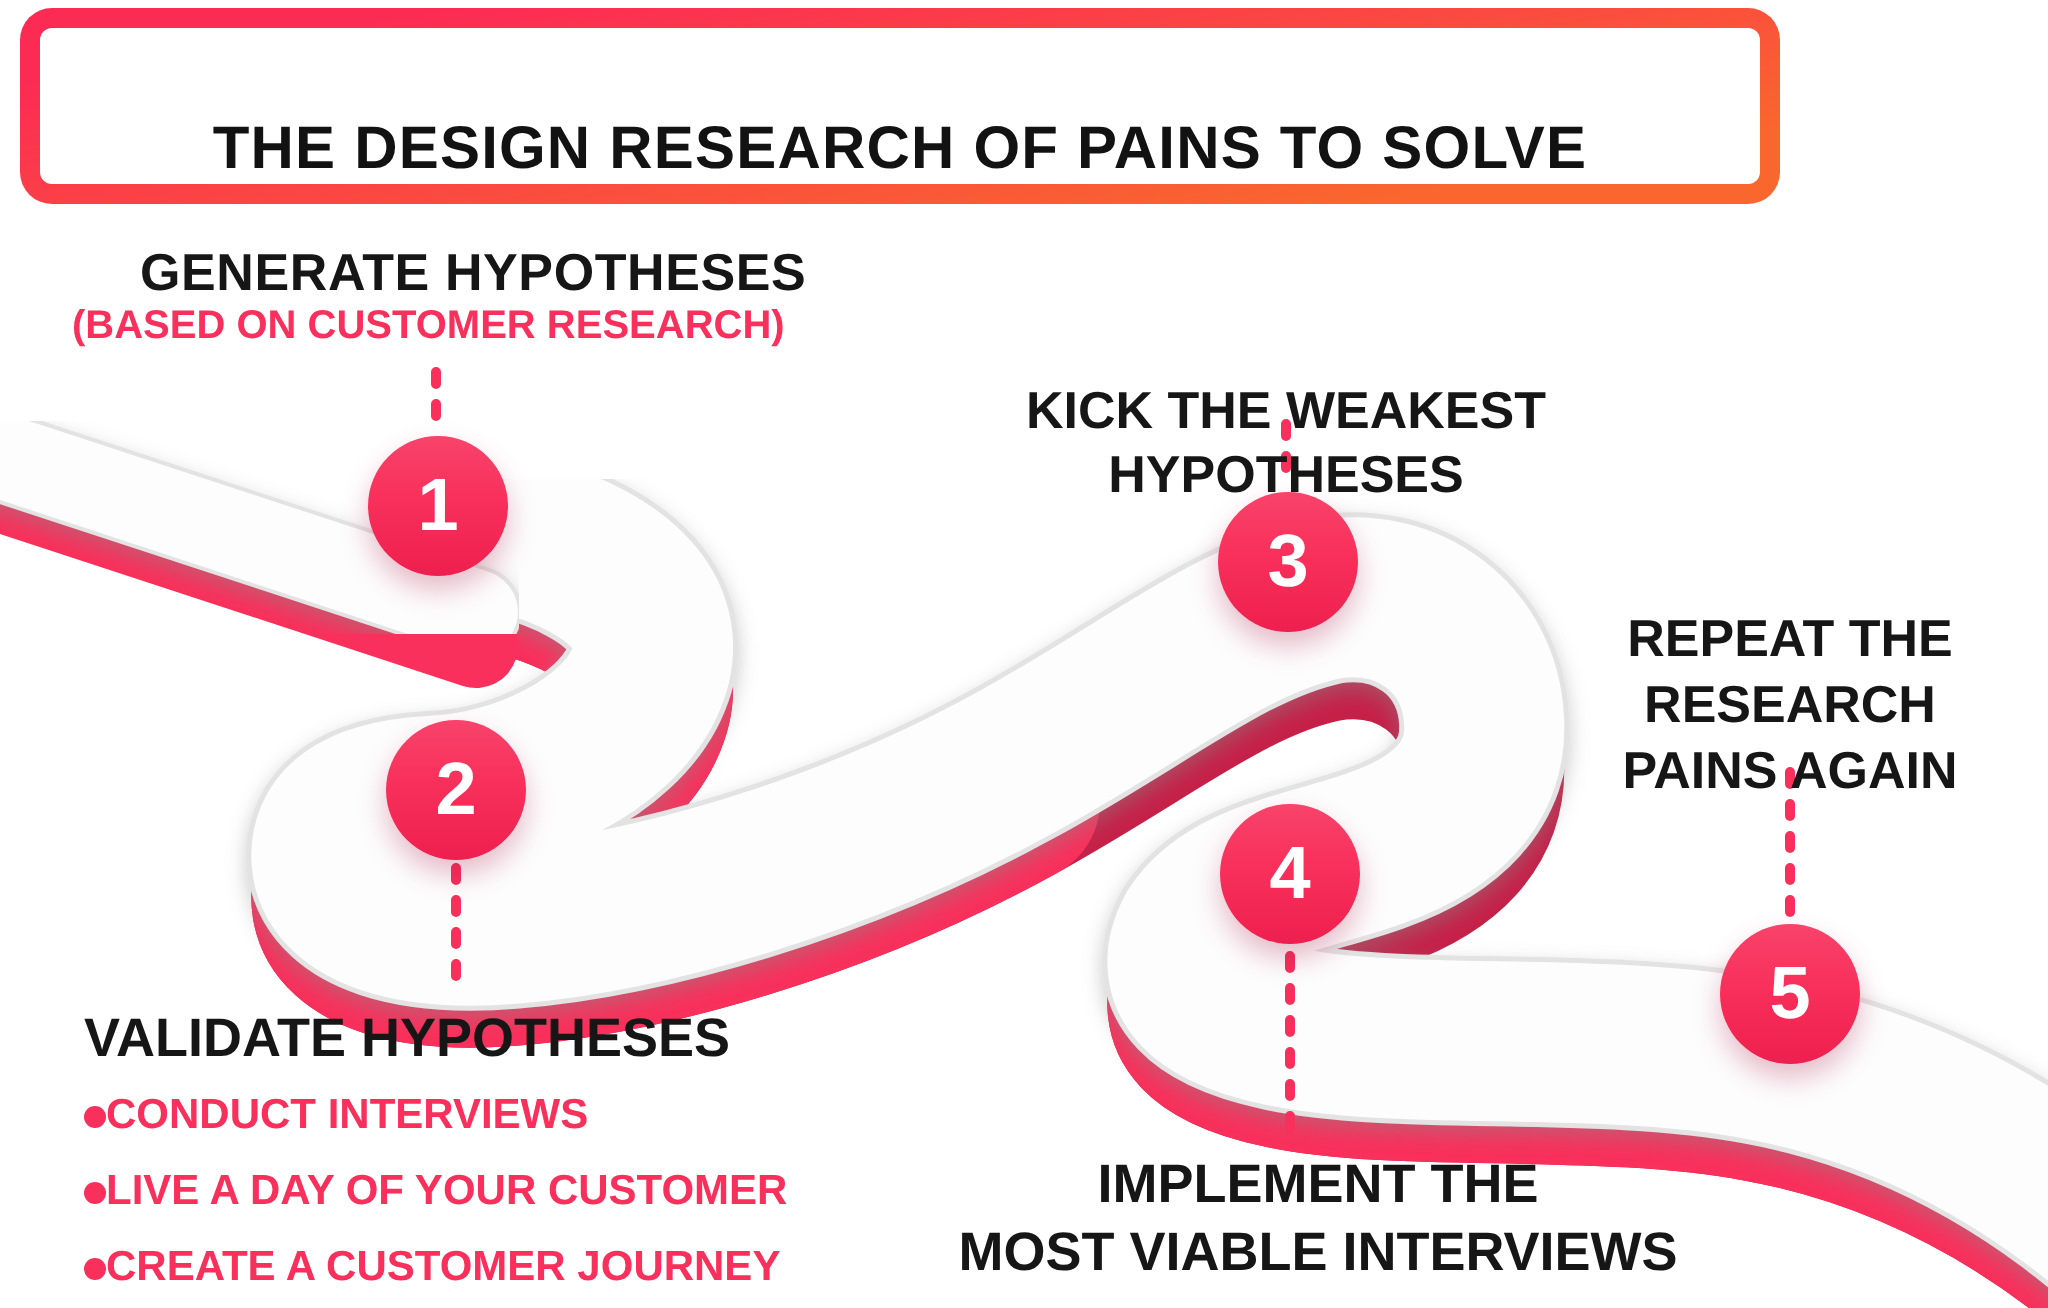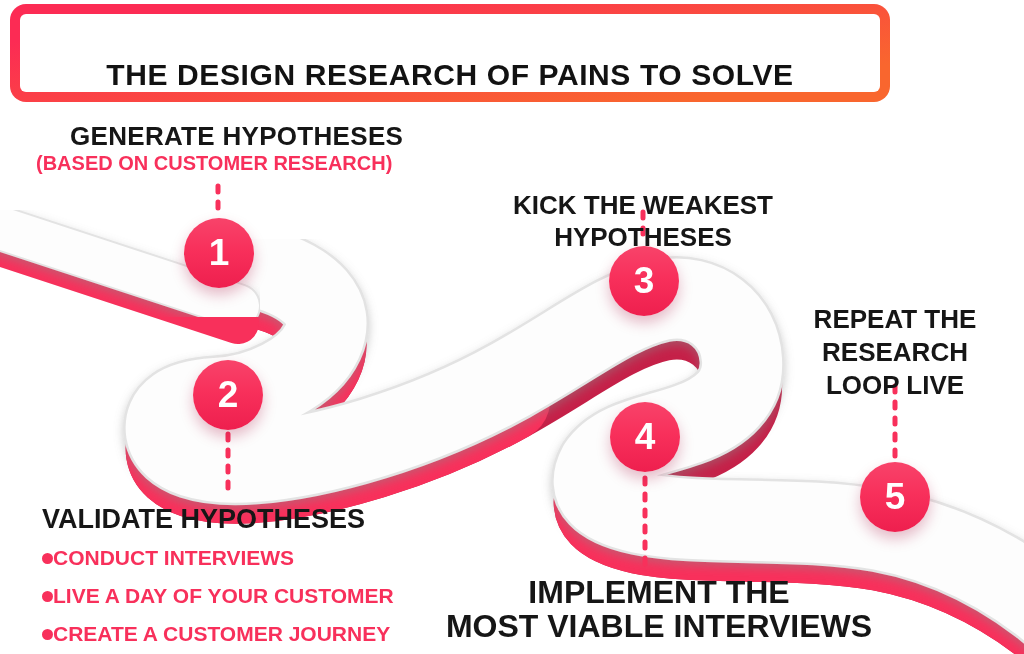--- a/index.html
+++ b/index.html
@@ -45,21 +45,21 @@
   #circle-5 { left:860px; top:462px; }
 
   
   .lbl { position:absolute; font-weight:700; color:#161616; white-space:nowrap; }
   .lbl .line { display:block; }
   #label-1      { left:40px;  top:121px; font-size:26px; letter-spacing:.3px;margin-left:30px; }
   #label-1-sub  { left:36px;  top:152px; font-size:20px; color:var(--accent); }
   #label-3      { left:643px; top:142px; transform:translateX(-50%); text-align:center; font-size:26px; line-height:32px;margin-top:47px; }
   #label-5      { left:895px; top:280px; transform:translateX(-50%); text-align:center; font-size:26px; line-height:33px;margin-top:23px; }
   #label-2      { left:42px;  top:504px; font-size:27px;text-align:right; }
-  #label-4      { left:659px; top:575px; transform:translateX(-50%); text-align:center; font-size:32px; line-height:34px; }
+  #label-4      { left:659px; top:575px; transform:translateX(-50%); text-align:center; font-size:27px; line-height:34px; }
 
   .bullets { position:absolute; left:42px; top:546px; margin:0; padding:0; list-style:none; }
   .bullets li {
     display:flex; align-items:center; gap:0; margin-bottom:14px;
     font-size:21px; font-weight:700; color:var(--accent); white-space:nowrap;
   }
   .bullet-dot { width:11px; height:11px; border-radius:50%; background:var(--accent); flex:none; }
 </style>
 </head>
 <body>
@@ -121,21 +121,21 @@
   <div class="lbl" id="label-1-sub">(BASED ON CUSTOMER RESEARCH)</div>
 
   <div class="lbl" id="label-3">
     <span class="line">KICK THE WEAKEST</span>
     <span class="line">HYPOTHESES</span>
   </div>
 
   <div class="lbl" id="label-5">
     <span class="line">REPEAT THE</span>
     <span class="line">RESEARCH</span>
-    <span class="line">LOOP LIVE</span>
+    <span class="line">PAINS AGAIN</span>
   </div>
 
   <div class="lbl" id="label-2">VALIDATE HYPOTHESES</div>
 
   <ul class="bullets">
     <li>
       <span class="bullet-dot"></span>
       <span>CONDUCT INTERVIEWS</span>
     </li>
     <li>

